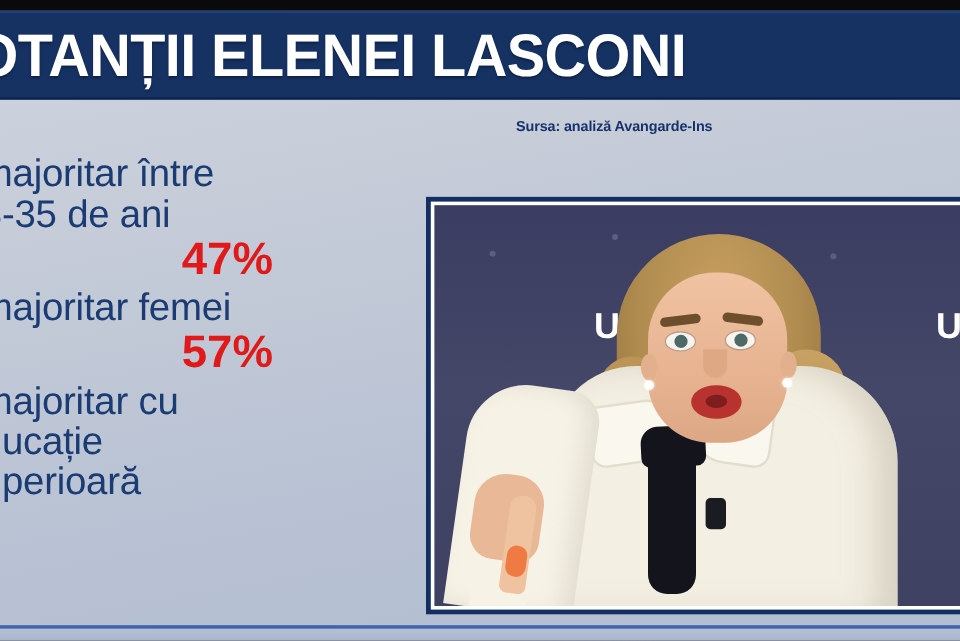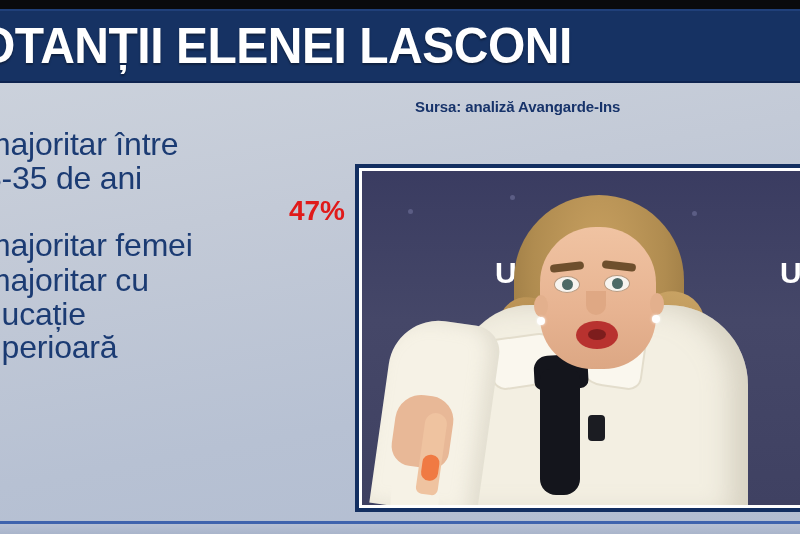--- a/index.html
+++ b/index.html
@@ -42,26 +42,26 @@
     letter-spacing:-0.5px;
     line-height:1;
     transform: scaleX(0.96);
     transform-origin: left center;
     text-shadow: 0 2px 2px rgba(0,0,0,0.35);
   }
 
   
   .source-line {
     position:absolute;
-    left:415px; top:98px;
+    left:430px; top:98px;
     white-space:nowrap;
     color:#17336a;
     font-family:"Liberation Sans", sans-serif;
     font-weight:bold;
-    font-size:15px;
+    font-size:12px;
     letter-spacing:-0.1px;
   }
 
   
   .stats-col {
     position:absolute;
     left:0; top:128px;
     width:345px;
   }
   .stat-label {
@@ -72,23 +72,23 @@
     line-height:1.05;
     padding-left:0;
     margin-left:-16px;
     white-space:pre-line;
     letter-spacing:-0.2px;
   }
   .stat-value {
     color:#e01a1a;
     font-family:"Liberation Sans", sans-serif;
     font-weight:bold;
-    font-size:28px;
+    font-size:38px;
     line-height:1.12;
-    text-align:right;
+    text-align:center;
     padding-left:34px;
     letter-spacing:0px;
   }
   .stat-block { margin-bottom:2px; }
   .stat-block.b2 { margin-top:2px; }
   .stat-block.b3 { margin-top:2px; }
 
   
   .photo-frame {
     position:absolute;
@@ -311,20 +311,21 @@
   <div class="stats-col">
 
     <div class="stat-block b1">
       <div class="stat-label">majoritar între
 8-35 de ani</div>
       <div class="stat-value">47%</div>
     </div>
 
     <div class="stat-block b2">
       <div class="stat-label">majoritar femei</div>
+      <div class="stat-value">57%</div>
     </div>
 
     <div class="stat-block b3">
       <div class="stat-label">majoritar cu
 ducație
 uperioară</div>
     </div>
 
   </div>
 

